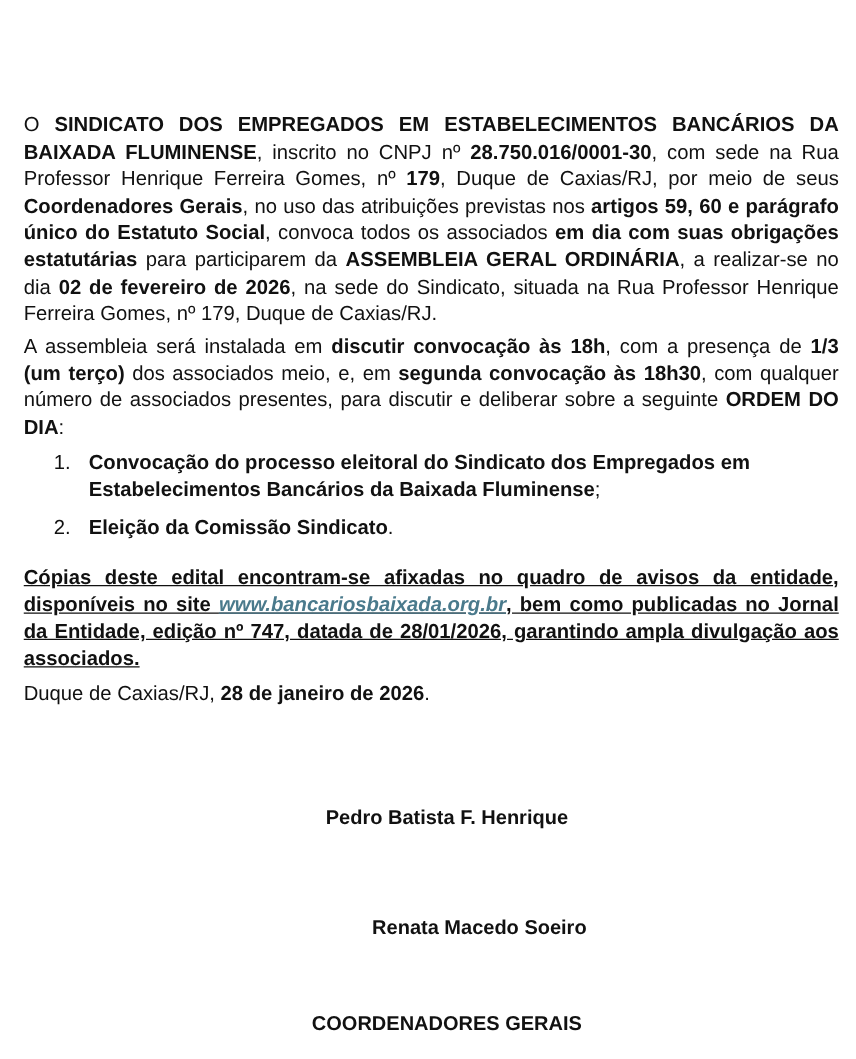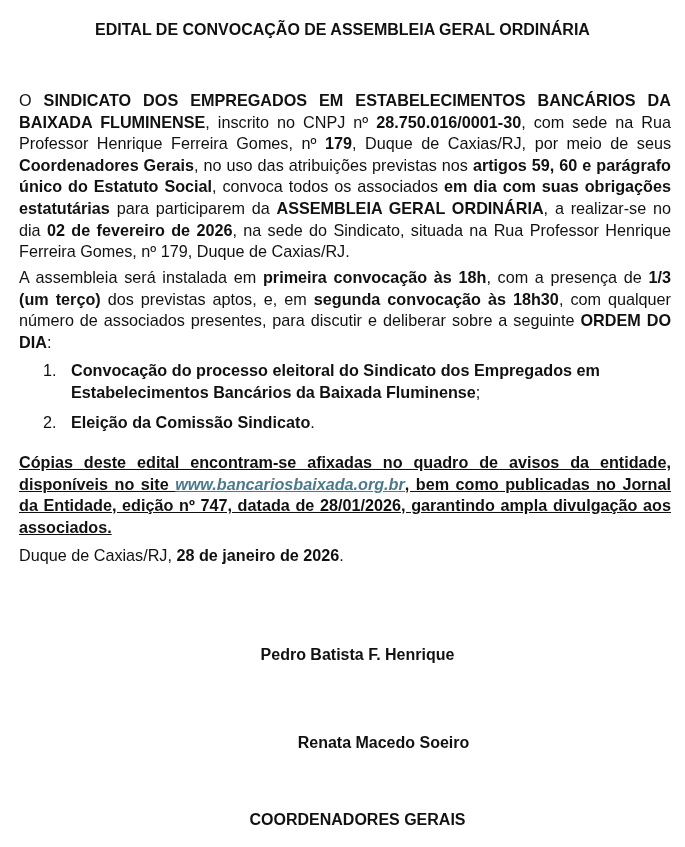--- a/index.html
+++ b/index.html
@@ -29,25 +29,24 @@
   .s1 { top: 644px; }
   .s2 { top: 709px; }
   .s3 { top: 732px; padding-left: 26px; }
   .s4 { top: 809px; }
 </style>
 </head>
 <body>
 
 <div class="page">
 
-  <div class="title">EDITAL DE CONVOCAÇÃO DE ASSEMBLEIA GERAL ORDINÁRIA</div>
 
   <p class="p p1"><span>O </span><b>SINDICATO DOS EMPREGADOS EM ESTABELECIMENTOS BANCÁRIOS DA BAIXADA FLUMINENSE</b><span>, inscrito no CNPJ nº </span><b>28.750.016/0001-30</b><span>, com sede na Rua Professor Henrique Ferreira Gomes, nº </span><b>179</b><span>, Duque de Caxias/RJ, por meio de seus </span><b>Coordenadores Gerais</b><span>, no uso das atribuições previstas nos </span><b>artigos 59, 60 e parágrafo único do Estatuto Social</b><span>, convoca todos os associados </span><b>em dia com suas obrigações estatutárias</b><span> para participarem da </span><b>ASSEMBLEIA GERAL ORDINÁRIA</b><span>, a realizar-se no dia </span><b>02 de fevereiro de 2026</b><span>, na sede do Sindicato, situada na Rua Professor Henrique Ferreira Gomes, nº 179, Duque de Caxias/RJ.</span></p>
 
-  <p class="p p2"><span>A assembleia será instalada em </span><b>primeira convocação às 18h</b><span>, com a presença de </span><b>1/3 (um terço)</b><span> dos previstas aptos, e, em </span><b>segunda convocação às 18h30</b><span>, com qualquer número de associados presentes, para discutir e deliberar sobre a seguinte </span><b>ORDEM DO DIA</b><span>:</span></p>
+  <p class="p p2"><span>A assembleia será instalada em </span><b>discutir convocação às 18h</b><span>, com a presença de </span><b>1/3 (um terço)</b><span> dos associados meio, e, em </span><b>segunda convocação às 18h30</b><span>, com qualquer número de associados presentes, para discutir e deliberar sobre a seguinte </span><b>ORDEM DO DIA</b><span>:</span></p>
 
   <ol class="list">
     <li>
       <span class="num">1.</span><b>Convocação do processo eleitoral do Sindicato dos Empregados em Estabelecimentos Bancários da Baixada Fluminense</b><span>;</span>
     </li>
     <li>
       <span class="num">2.</span><b>Eleição da Comissão Sindicato</b><span>.</span>
     </li>
   </ol>
 

